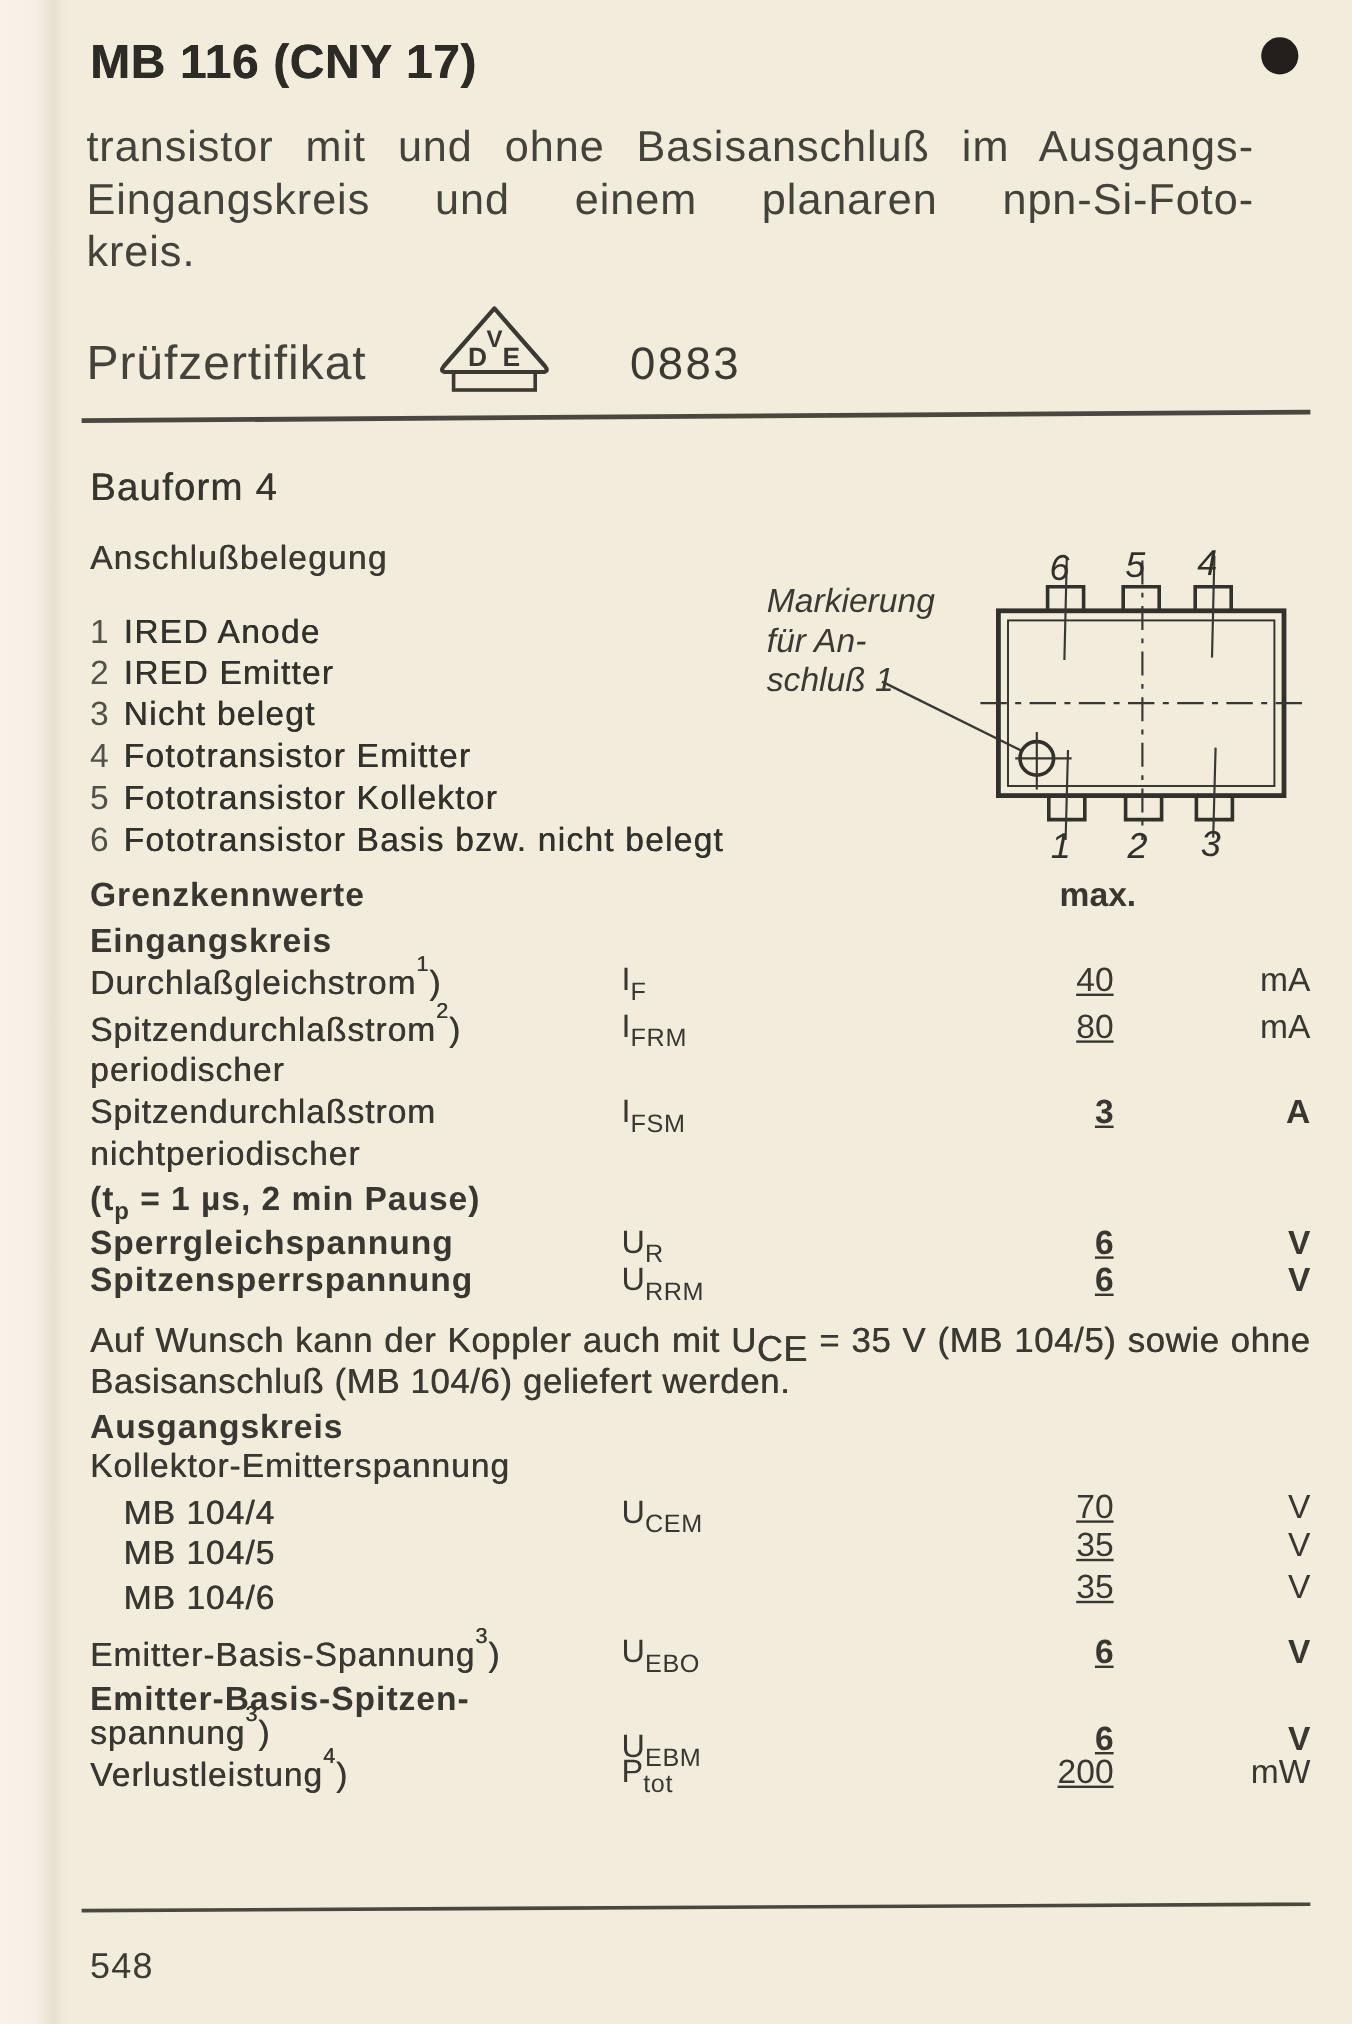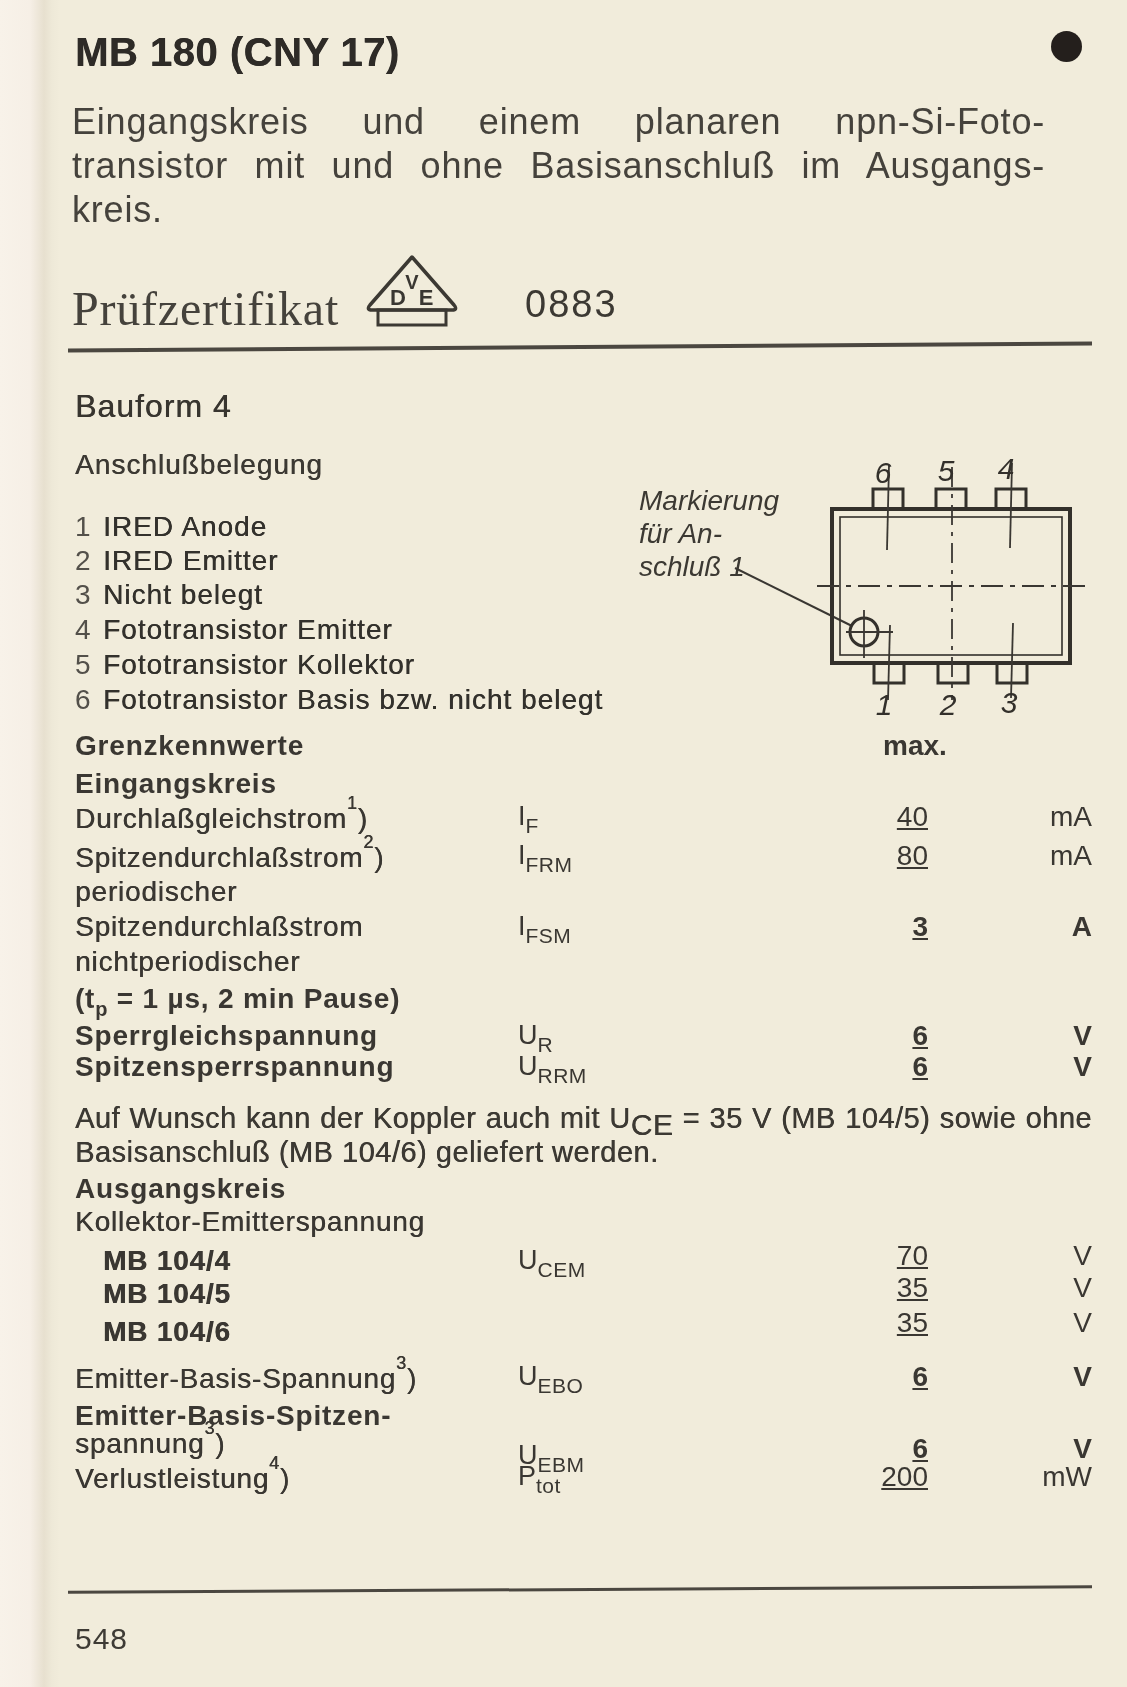--- a/index.html
+++ b/index.html
@@ -16,38 +16,38 @@
   }
   .md{text-shadow:0.4px 0 0 currentColor;}
   .b{font-weight:bold;}
   .abs{position:absolute;}
 
   
   .title{left:75px;top:30px;font-size:40px;font-weight:bold;letter-spacing:0.5px;color:#2e2b27;white-space:nowrap;}
   .corner-dot{left:1051px;top:31px;width:31px;height:31px;border-radius:50%;background:#241f1c;}
   .descr{left:72px;top:100px;width:973px;font-size:36px;line-height:44px;color:#45423c;letter-spacing:0.8px;}
   .descr .jline{text-align:justify;text-align-last:justify;}
-  .cert-label{left:72px;top:281px;font-size:48px;letter-spacing:0.8px;color:#45423c;white-space:nowrap;font-family:Liberation Serif, serif;}
+  .cert-label{left:72px;top:281px;font-size:40px;letter-spacing:0.8px;color:#45423c;white-space:nowrap;}
   .cert-num{left:525px;top:283px;font-size:38px;letter-spacing:2px;color:#3c3933;}
   .vde-logo{left:358px;top:253px;}
   .rule{left:68px;height:4px;background:#4b4740;}
   .rule-top{top:345px;width:1024px;transform:rotate(-0.4deg);}
   .rule-bottom{top:1588px;width:1024px;height:3px;transform:rotate(-0.3deg);}
 
   
   .bauform{left:75px;top:388px;font-size:32px;letter-spacing:1px;color:#38352f;}
   .pinout-h{left:75px;top:449px;font-size:28px;letter-spacing:1px;color:#3c3933;}
   .pinrow{position:absolute;left:75px;font-size:28px;line-height:1;white-space:nowrap;}
   .pinrow .pnum{position:absolute;left:0;color:#53504a;}
   .pinrow .plabel{position:absolute;left:28px;letter-spacing:1px;color:#33312c;}
 
   
   .trow{position:absolute;left:75px;width:1017px;font-size:28px;line-height:1;color:#3a3732;}
   .trow .nm{position:absolute;left:0;white-space:nowrap;letter-spacing:0.8px;}
-  .trow .nm.ind{left:28px;font-weight:bold;}
+  .trow .nm.ind{left:28px;}
   .trow .sym{position:absolute;left:443px;font-size:27px;white-space:nowrap;}
   .sym .sb{font-size:21px;position:relative;top:8px;letter-spacing:0.5px;}
   .trow .val{position:absolute;left:660px;width:193px;text-align:right;text-decoration:underline;}
   .trow .un{position:absolute;left:880px;width:137px;text-align:right;}
   .maxlab{position:absolute;left:808px;}
   sup.fn{font-size:18px;position:relative;top:-9px;}
   .noteline{position:absolute;left:75px;width:1017px;font-size:29px;line-height:1;letter-spacing:0.5px;color:#3c3933;white-space:nowrap;}
   .noteline.j{white-space:normal;text-align:justify;text-align-last:justify;}
   .noteline .sb{font-size:30px;position:relative;top:7px;}
 
@@ -55,26 +55,26 @@
 
   svg text{fill:#3a3732;}
   .dia-italic{font-style:italic;font-size:28px;fill:#3c3933;}
   .dia-num{font-style:italic;font-size:30px;fill:#33302b;}
 </style>
 </head>
 <body>
 
 <div class="page-edge"></div>
 
-<div class="abs title md">MB 180 (CNY 17)</div>
+<div class="abs title md">MB 116 (CNY 17)</div>
 <div class="abs corner-dot"></div>
 
 <div class="abs descr">
+  <div class="jline">transistor mit und ohne Basisanschluß im Ausgangs-</div>
   <div class="jline">Eingangskreis und einem planaren npn-Si-Foto-</div>
-  <div class="jline">transistor mit und ohne Basisanschluß im Ausgangs-</div>
   <div>kreis.</div>
 </div>
 
 <div class="abs cert-label">Prüfzertifikat</div>
 
 <svg class="abs vde-logo" width="108" height="76" viewBox="0 0 108 76">
   <path d="M 54 4 L 96 52 Q 100 57 94 57 L 14 57 Q 8 57 12 52 Z" fill="none" stroke="#3c3933" stroke-width="3.5" stroke-linejoin="round"></path>
   <rect x="20" y="57" width="68" height="15" fill="none" stroke="#3c3933" stroke-width="3"></rect>
   <text x="54" y="36" text-anchor="middle" font-size="20" font-weight="bold">V</text>
   <text x="40" y="52" text-anchor="middle" font-size="22" font-weight="bold">D</text>

